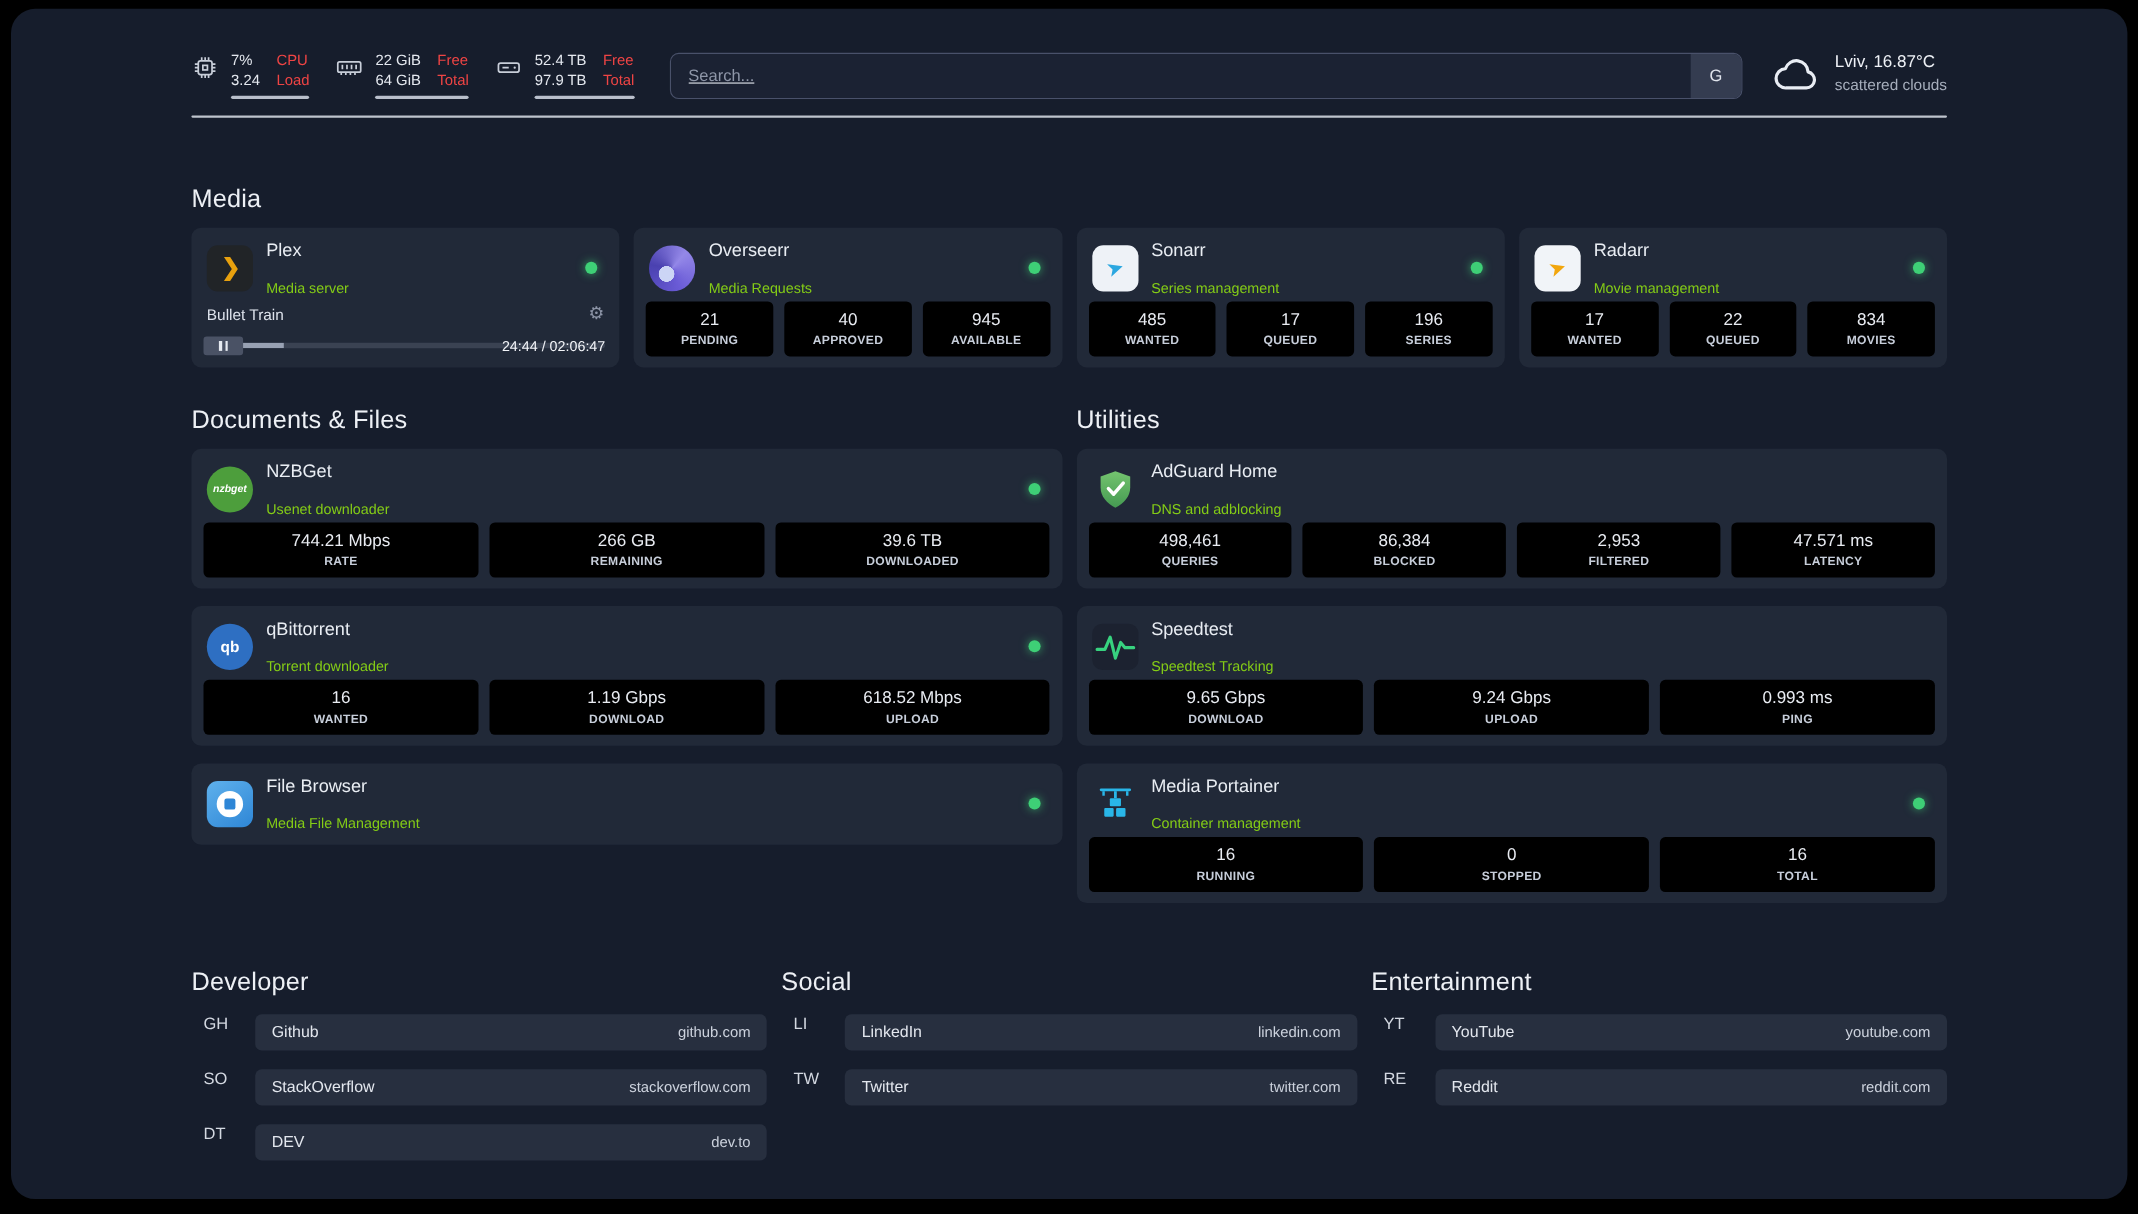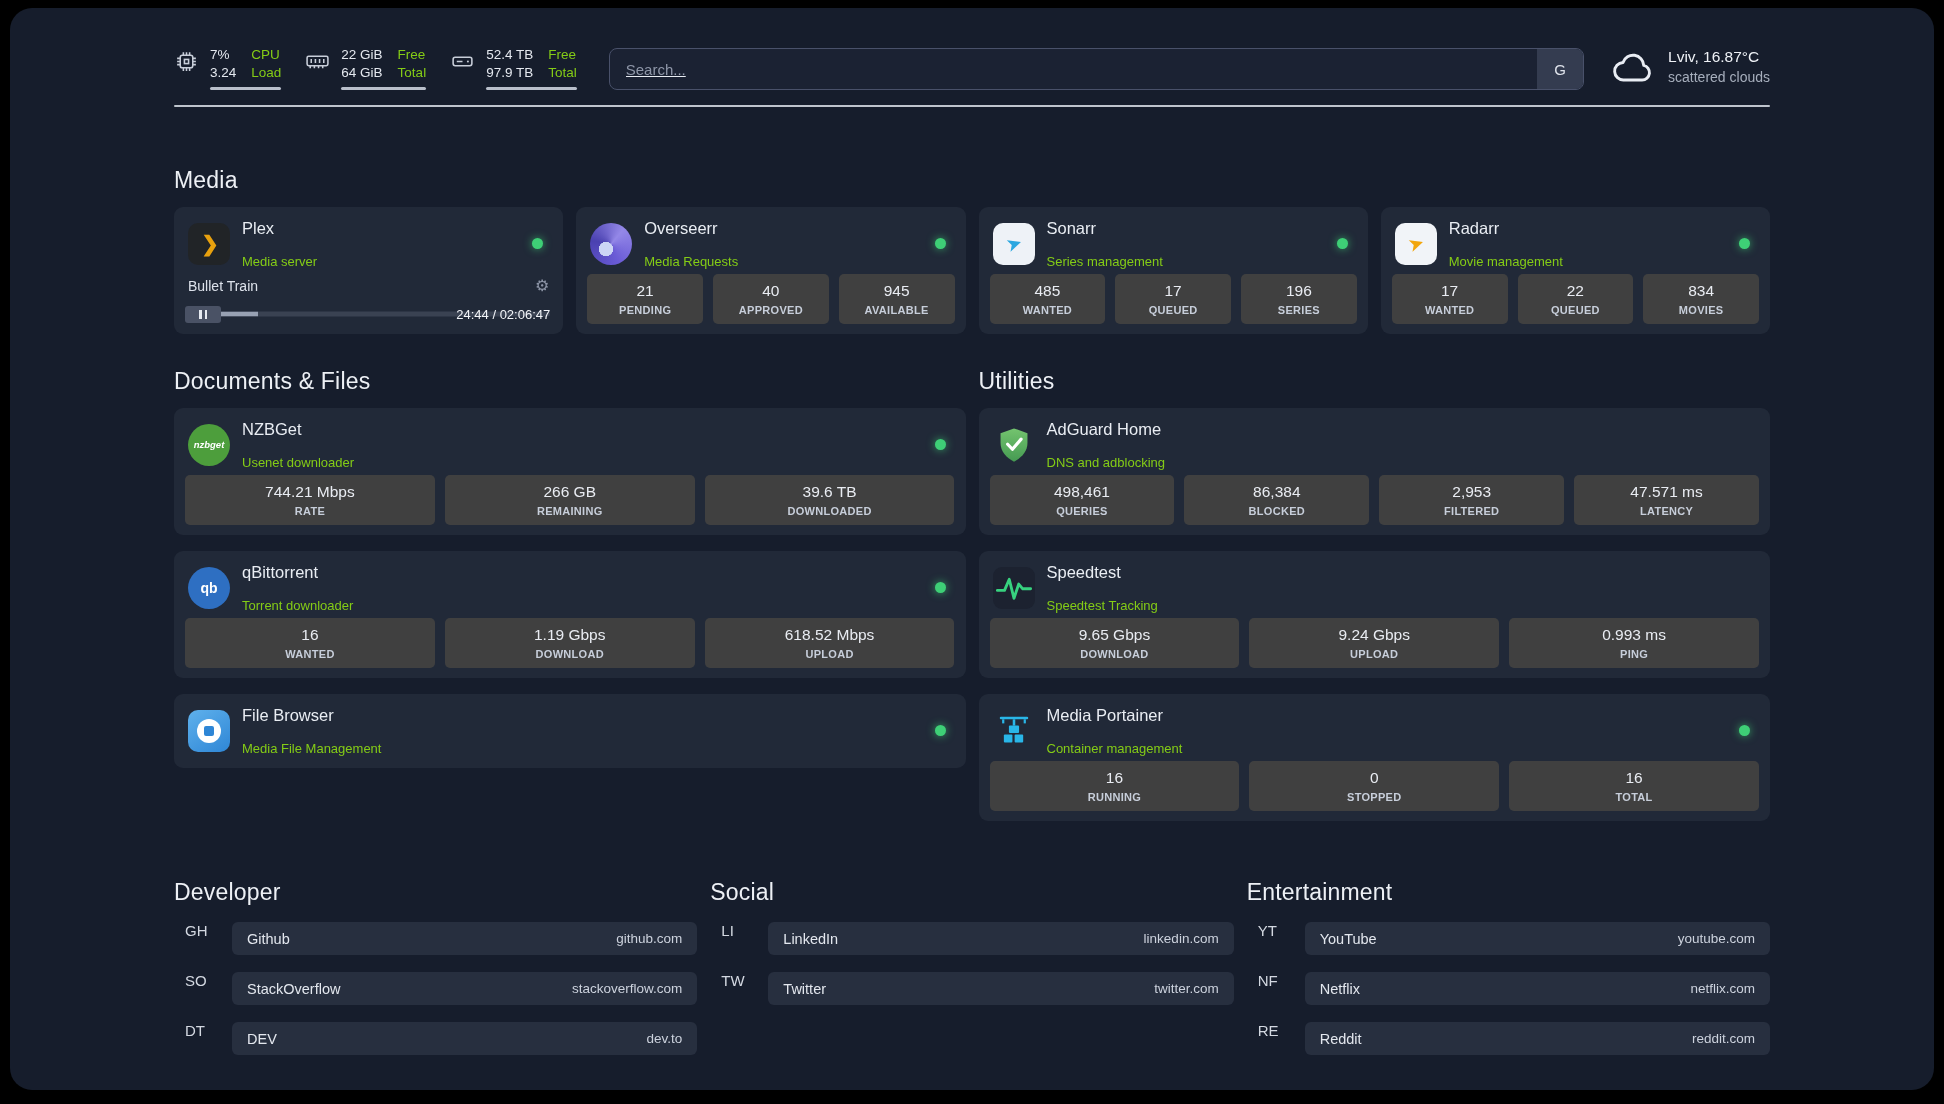--- a/index.html
+++ b/index.html
@@ -9,21 +9,21 @@
 
   
   .topbar{display:flex;align-items:flex-start;margin-top:38px;}
   .resources{display:flex;align-items:flex-start;gap:24px;}
   .res{display:flex;gap:11px;}
   .res-icon{width:25px;height:25px;margin-top:3px;flex:none;}
   .res-body{display:flex;flex-direction:column;}
   .res-text{display:flex;gap:15px;}
   .res-col{display:flex;flex-direction:column;font-size:13.5px;line-height:1.32;white-space:nowrap;}
   .res-values{color:#e4e8ef;}
-  .res-labels{color:#84cc16;}
+  .res-labels{color:#ef4444;}
   .res-bar{margin-top:5px;height:3px;border-radius:2px;background:#b9bfcb;}
 
   .searchwrap{flex:1;margin:2px 28px 0 32px;position:relative;height:42px;}
   .search-input{width:100%;height:100%;box-sizing:border-box;background:#1b2233;border:1px solid #49516a;border-radius:8px;color:#e7ebf2;font-size:15px;padding:0 62px 0 16px;outline:none;font-family:inherit;text-decoration:underline;}
   .search-input::placeholder{color:#8e96a8;}
   .search-g{position:absolute;top:1px;right:1px;bottom:1px;width:46px;background:#343c50;border-radius:0 7px 7px 0;display:flex;align-items:center;justify-content:center;color:#e0e4ec;font-size:15px;cursor:pointer;}
 
   .weather{display:flex;align-items:center;gap:12px;margin-top:2px;}
   .weather-icon{width:44px;height:36px;flex:none;}
   .weather-loc{font-size:15.5px;color:#eef1f6;white-space:nowrap;}
@@ -41,21 +41,21 @@
   
   .card{background:#212938;border-radius:9px;padding:10px 11px;box-sizing:border-box;position:relative;cursor:pointer;}
   .fixed-card{height:127px;display:flex;flex-direction:column;}
   .card-head{display:flex;align-items:center;gap:12px;padding:2px 3px;}
   .app-icon{width:42px;height:42px;flex:none;display:flex;align-items:center;justify-content:center;border-radius:10px;}
   .app-titles{min-width:0;}
   .app-name{font-size:16.5px;font-weight:500;color:#e9edf3;line-height:1.15;white-space:nowrap;}
   .app-sub{font-size:13px;color:#84cc16;margin-top:16px;white-space:nowrap;}
   .dot{width:11px;height:11px;border-radius:50%;background:#3ecf76;box-shadow:0 0 9px rgba(62,207,118,.75);margin-left:auto;margin-right:6px;flex:none;}
   .stats{display:flex;gap:10px;margin-top:auto;}
-  .stat{flex:1;background:#404040;border-radius:5px;display:flex;flex-direction:column;align-items:center;justify-content:center;padding:8px 4px;cursor:default;min-width:0;}
+  .stat{flex:1;background:#000000;border-radius:5px;display:flex;flex-direction:column;align-items:center;justify-content:center;padding:8px 4px;cursor:default;min-width:0;}
   .stat-value{font-size:15.5px;color:#e9ecf2;white-space:nowrap;}
   .stat-label{font-size:11px;font-weight:700;color:#c7ceda;margin-top:4px;letter-spacing:.3px;white-space:nowrap;}
 
   
   .now-row{display:flex;align-items:center;margin:7px 3px 0;}
   .now-title{font-size:14px;color:#dde2eb;}
   .gear{margin-left:auto;color:#8c94a6;font-size:16px;line-height:1;cursor:pointer;}
   .player-row{position:relative;display:flex;align-items:center;margin-top:auto;height:20px;}
   .track{position:absolute;left:2px;right:2px;top:50%;transform:translateY(-50%);height:5px;border-radius:3px;background:#3a4252;overflow:hidden;}
   .track-fill{display:block;height:100%;width:19.5%;background:#98a1b3;}
@@ -530,27 +530,20 @@
         <div class="section-title">Entertainment</div>
         <div class="bm-list">
           <div class="bm-row">
             <span class="bm-abbr">YT</span>
             <div class="bm-pill">
               <span class="bm-name">YouTube</span>
               <span class="bm-url">youtube.com</span>
             </div>
           </div>
           <div class="bm-row">
-            <span class="bm-abbr">NF</span>
-            <div class="bm-pill">
-              <span class="bm-name">Netflix</span>
-              <span class="bm-url">netflix.com</span>
-            </div>
-          </div>
-          <div class="bm-row">
             <span class="bm-abbr">RE</span>
             <div class="bm-pill">
               <span class="bm-name">Reddit</span>
               <span class="bm-url">reddit.com</span>
             </div>
           </div>
         </div>
       </div>
     </div>
 

